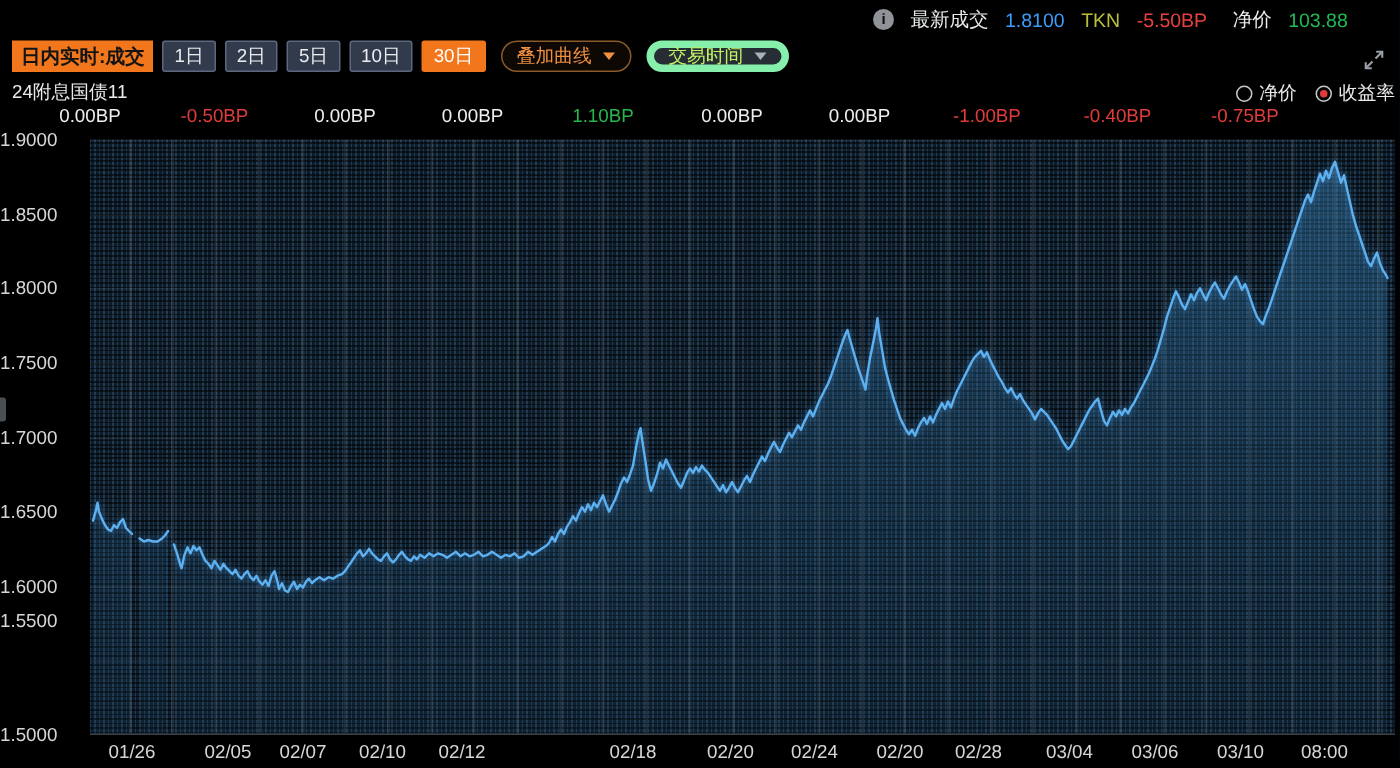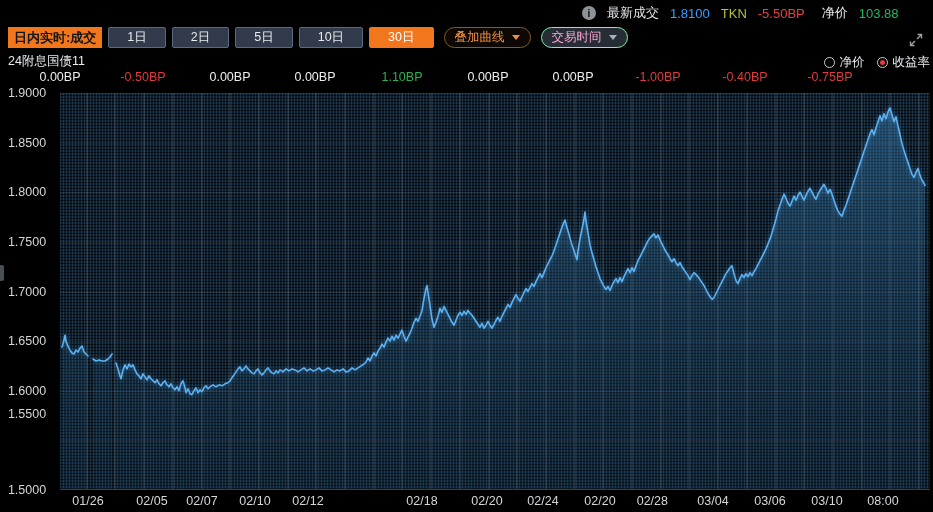--- a/index.html
+++ b/index.html
@@ -11,26 +11,26 @@
     font-size:13px;color:#e8eaec;white-space:nowrap;}
   .info-icon{width:14px;height:14px;border-radius:50%;background:#8f9296;color:#0c0c0c;
     font-size:10px;font-weight:bold;display:flex;align-items:center;justify-content:center;cursor:default;}
   .v-blue{color:#3b9eff;} .v-olive{color:#b8bf3f;} .v-red{color:#e84040;} .v-green{color:#1fba56;}
 
   
   .toolbar{position:absolute;left:8px;top:27px;display:flex;align-items:flex-end;gap:6px;}
   .btn-flat-orange{background:#f2761b;color:#141414;font-weight:bold;font-size:13px;
     padding:3px 6px;line-height:15px;cursor:pointer;}
   .btn-range{background:#313b4b;border:1px solid #5c6880;color:#e9ebee;font-size:12.5px;
-    padding:2px 18px;line-height:15px;border-radius:2px;cursor:pointer;}
+    padding:2px 7px;line-height:15px;border-radius:2px;cursor:pointer;}
   .btn-range.active{background:#f2761b;border-color:#f2761b;color:#fff;}
   .pill{border-radius:11px;padding:2px 10px;font-size:12.5px;display:flex;align-items:center;
     gap:7px;height:21px;box-sizing:border-box;cursor:pointer;margin-left:4px;}
   .pill.overlay{border:1px solid #8a5a28;color:#f09040;background:rgba(50,30,10,.25);}
-  .pill.session{border:1px solid #86efac;color:#f9a8d4;background:#272d34;font-family:Liberation Serif, serif;}
+  .pill.session{border:5px solid #86efac;color:#bef264;background:#272d34;font-family:Liberation Serif, serif;}
   .caret{width:0;height:0;border-left:4px solid transparent;border-right:4px solid transparent;}
   .caret.orange{border-top:5px solid #f09040;}
   .caret.gray{border-top:5px solid #aab0b6;}
 
   .expand-btn{position:absolute;left:906px;top:30px;width:20px;height:20px;cursor:pointer;}
 
   
   .instrument{position:absolute;left:8px;top:53px;font-size:12.5px;color:#e8eaec;}
   .mode-group{position:absolute;right:3px;top:54px;display:flex;align-items:center;gap:12px;
     font-size:12.5px;color:#e8eaec;}
@@ -38,21 +38,21 @@
   .radio{width:11px;height:11px;border-radius:50%;border:1.5px solid #c7cacd;box-sizing:border-box;
     display:flex;align-items:center;justify-content:center;}
   .radio .dot{width:5px;height:5px;border-radius:50%;background:transparent;}
   .radio.sel .dot{background:#e23b3b;}
 
   
   .bp-label{position:absolute;top:70px;width:90px;text-align:center;font-size:12.5px;}
   .bp-flat{color:#eceeef;} .bp-down{color:#e03b3b;} .bp-up{color:#27b54c;}
 
   
-  .y-tick{position:absolute;left:0;width:54px;text-align:center;font-size:12.5px;color:#d4d6d8;
+  .y-tick{position:absolute;left:0;width:54px;text-align:left;font-size:12.5px;color:#d4d6d8;
     transform:translateY(-50%);}
   .x-tick{position:absolute;top:494px;width:60px;text-align:center;font-size:12.5px;color:#d4d6d8;}
 
   
   .plot{position:absolute;left:60px;top:93px;width:870px;height:397px;
     background:
       repeating-linear-gradient(0deg, rgba(0,0,0,.55) 0 1px, transparent 1px 3px),
       repeating-linear-gradient(90deg, rgba(73,131,176,.30) 0 1px, transparent 1px 3px),
       #0e1c29;
     border-bottom:1px solid #3a3f44;box-sizing:border-box;overflow:hidden;}

